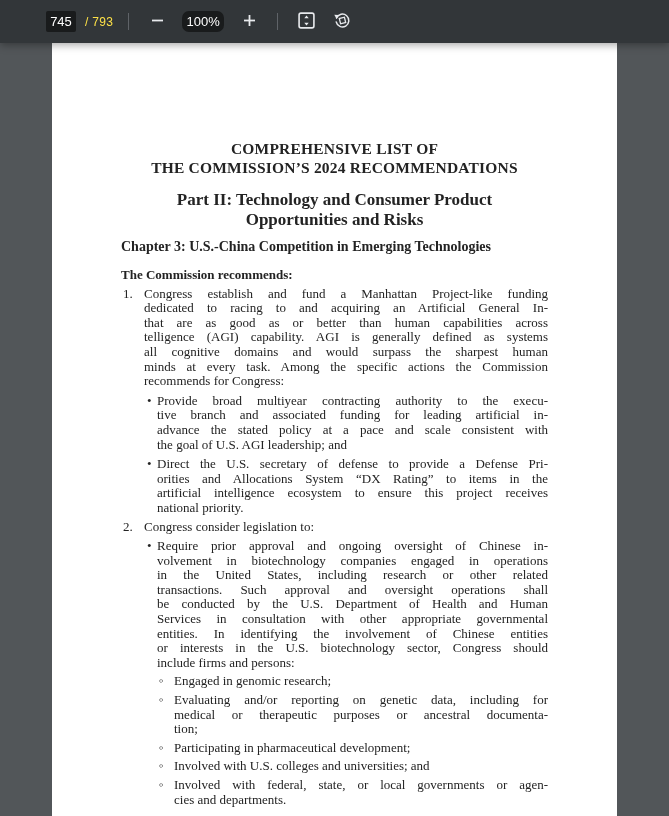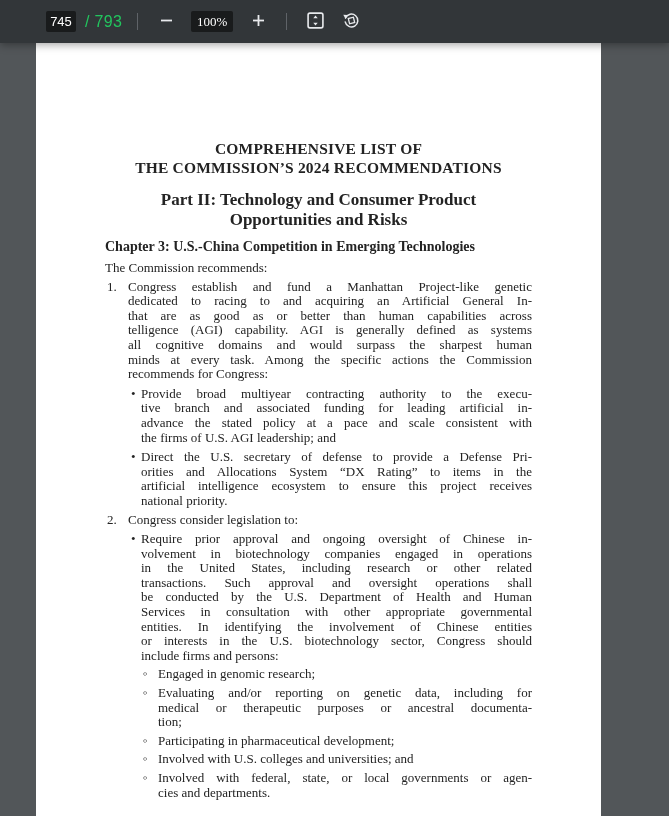--- a/index.html
+++ b/index.html
@@ -21,40 +21,40 @@
     z-index: 5;
     color: #e8eaed;
   }
   .page-input {
     width: 30px; height: 21px;
     background: #191b1c; border: none; border-radius: 2px;
     color: #ffffff; text-align: center;
     font-size: 13px; font-family: "Liberation Sans", sans-serif;
     padding: 0;
   }
-  .page-total { margin-left: 9px; font-size: 16px; color: #22c55e; letter-spacing: .3px; }
+  .page-total { margin-left: 9px; font-size: 12px; color: #fde047; letter-spacing: .3px; }
   .sep { width: 1px; height: 17px; background: #5f6368; margin: 0 15px; }
   .tb-btn {
     background: none; border: none; padding: 0;
     width: 26px; height: 26px;
     display: flex; align-items: center; justify-content: center;
     cursor: pointer; border-radius: 50%;
   }
   .zoom-box {
-    background: #191b1c; border: none; border-radius: 2px;
-    color: #ffffff; font-size: 13px; font-family: Liberation Serif, serif;
+    background: #191b1c; border: none; border-radius: 7px;
+    color: #ffffff; font-size: 13px; font-family: Liberation Sans, sans-serif;
     height: 21px; width: 42px; text-align: center;
     margin: 0 12px;
     line-height: 21px;
   }
   .tb-btn + .tb-btn { margin-left: 10px; }
 
   
   .page {
-    position: absolute; left: 36px; top: 43px;
+    position: absolute; left: 52px; top: 43px;
     width: 565px; height: 773px;
     background: #ffffff;
   }
   .doc {
     position: absolute; left: 69px; top: 0; width: 427px;
     color: #232323;
     font-family: "Liberation Serif", "DejaVu Serif", serif;
     font-size: 13px; line-height: 14.6px;
   }
   .doc-title {
@@ -66,21 +66,21 @@
   .doc-part {
     margin-top: 13px;
     text-align: center; font-weight: bold;
     font-size: 17px; line-height: 19.5px;
   }
   .doc-chapter {
     margin-top: 9px;
     font-weight: bold; 
     font-size: 14px; line-height: 17px;
   }
-  .doc-intro { margin-top: 6px; }
+  .doc-intro { margin-top: 13px; font-weight: bold; }
 
   .item { display: flex; margin-top: 4px; }
   .item-num { width: 23px; padding-left: 2px; box-sizing: border-box; flex: none; }
   .item-body { flex: 1; min-width: 0; }
 
   .bullet { display: flex; margin-top: 5px; }
   .bullet-marker { width: 13px; padding-left: 3px; box-sizing: border-box; flex: none; }
   .bullet-body { flex: 1; min-width: 0; }
 
   .sub { display: flex; margin-top: 4px; }
@@ -152,34 +152,34 @@
       <div class="doc-part" id="doc-part">
           <div>Part II: Technology and Consumer Product</div>
           <div>Opportunities and Risks</div>
         </div>
       <div class="doc-chapter">Chapter 3: U.S.-China Competition in Emerging Technologies</div>
       <div class="doc-intro">The Commission recommends:</div>
       <div id="doc-list">
           <div class="item">
             <div class="item-num">1.</div>
             <div class="item-body">
-              <div class="jl">Congress establish and fund a Manhattan Project-like genetic</div>
+              <div class="jl">Congress establish and fund a Manhattan Project-like funding</div>
               <div class="jl">dedicated to racing to and acquiring an Artificial General In-</div>
               <div class="jl">that are as good as or better than human capabilities across</div>
               <div class="jl">telligence (AGI) capability. AGI is generally defined as systems</div>
               <div class="jl">all cognitive domains and would surpass the sharpest human</div>
               <div class="jl">minds at every task. Among the specific actions the Commission</div>
               <div class="jl jl-last">recommends for Congress:</div>
               <div class="bullet">
                 <div class="bullet-marker">•</div>
                 <div class="bullet-body">
                   <div class="jl">Provide broad multiyear contracting authority to the execu-</div>
                   <div class="jl">tive branch and associated funding for leading artificial in-</div>
                   <div class="jl">advance the stated policy at a pace and scale consistent with</div>
-                  <div class="jl jl-last">the firms of U.S. AGI leadership; and</div>
+                  <div class="jl jl-last">the goal of U.S. AGI leadership; and</div>
                 </div>
               </div>
               <div class="bullet">
                 <div class="bullet-marker">•</div>
                 <div class="bullet-body">
                   <div class="jl">Direct the U.S. secretary of defense to provide a Defense Pri-</div>
                   <div class="jl">orities and Allocations System “DX Rating” to items in the</div>
                   <div class="jl">artificial intelligence ecosystem to ensure this project receives</div>
                   <div class="jl jl-last">national priority.</div>
                 </div>

